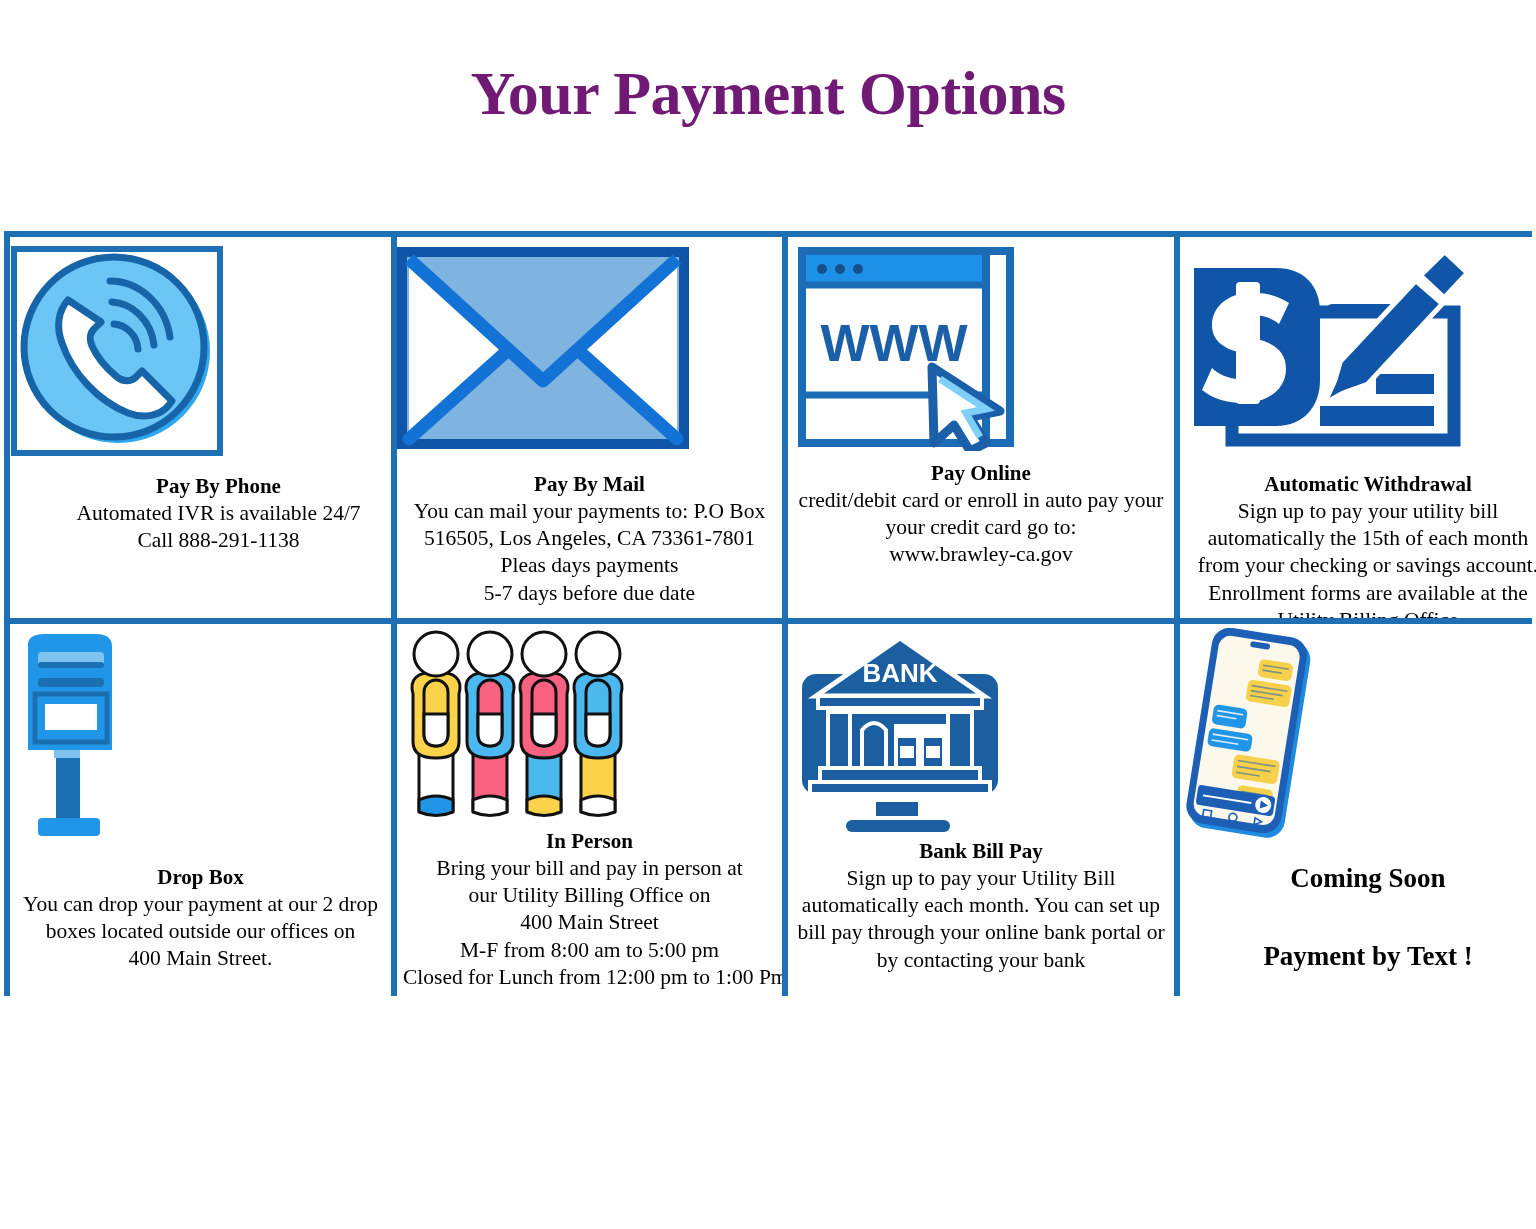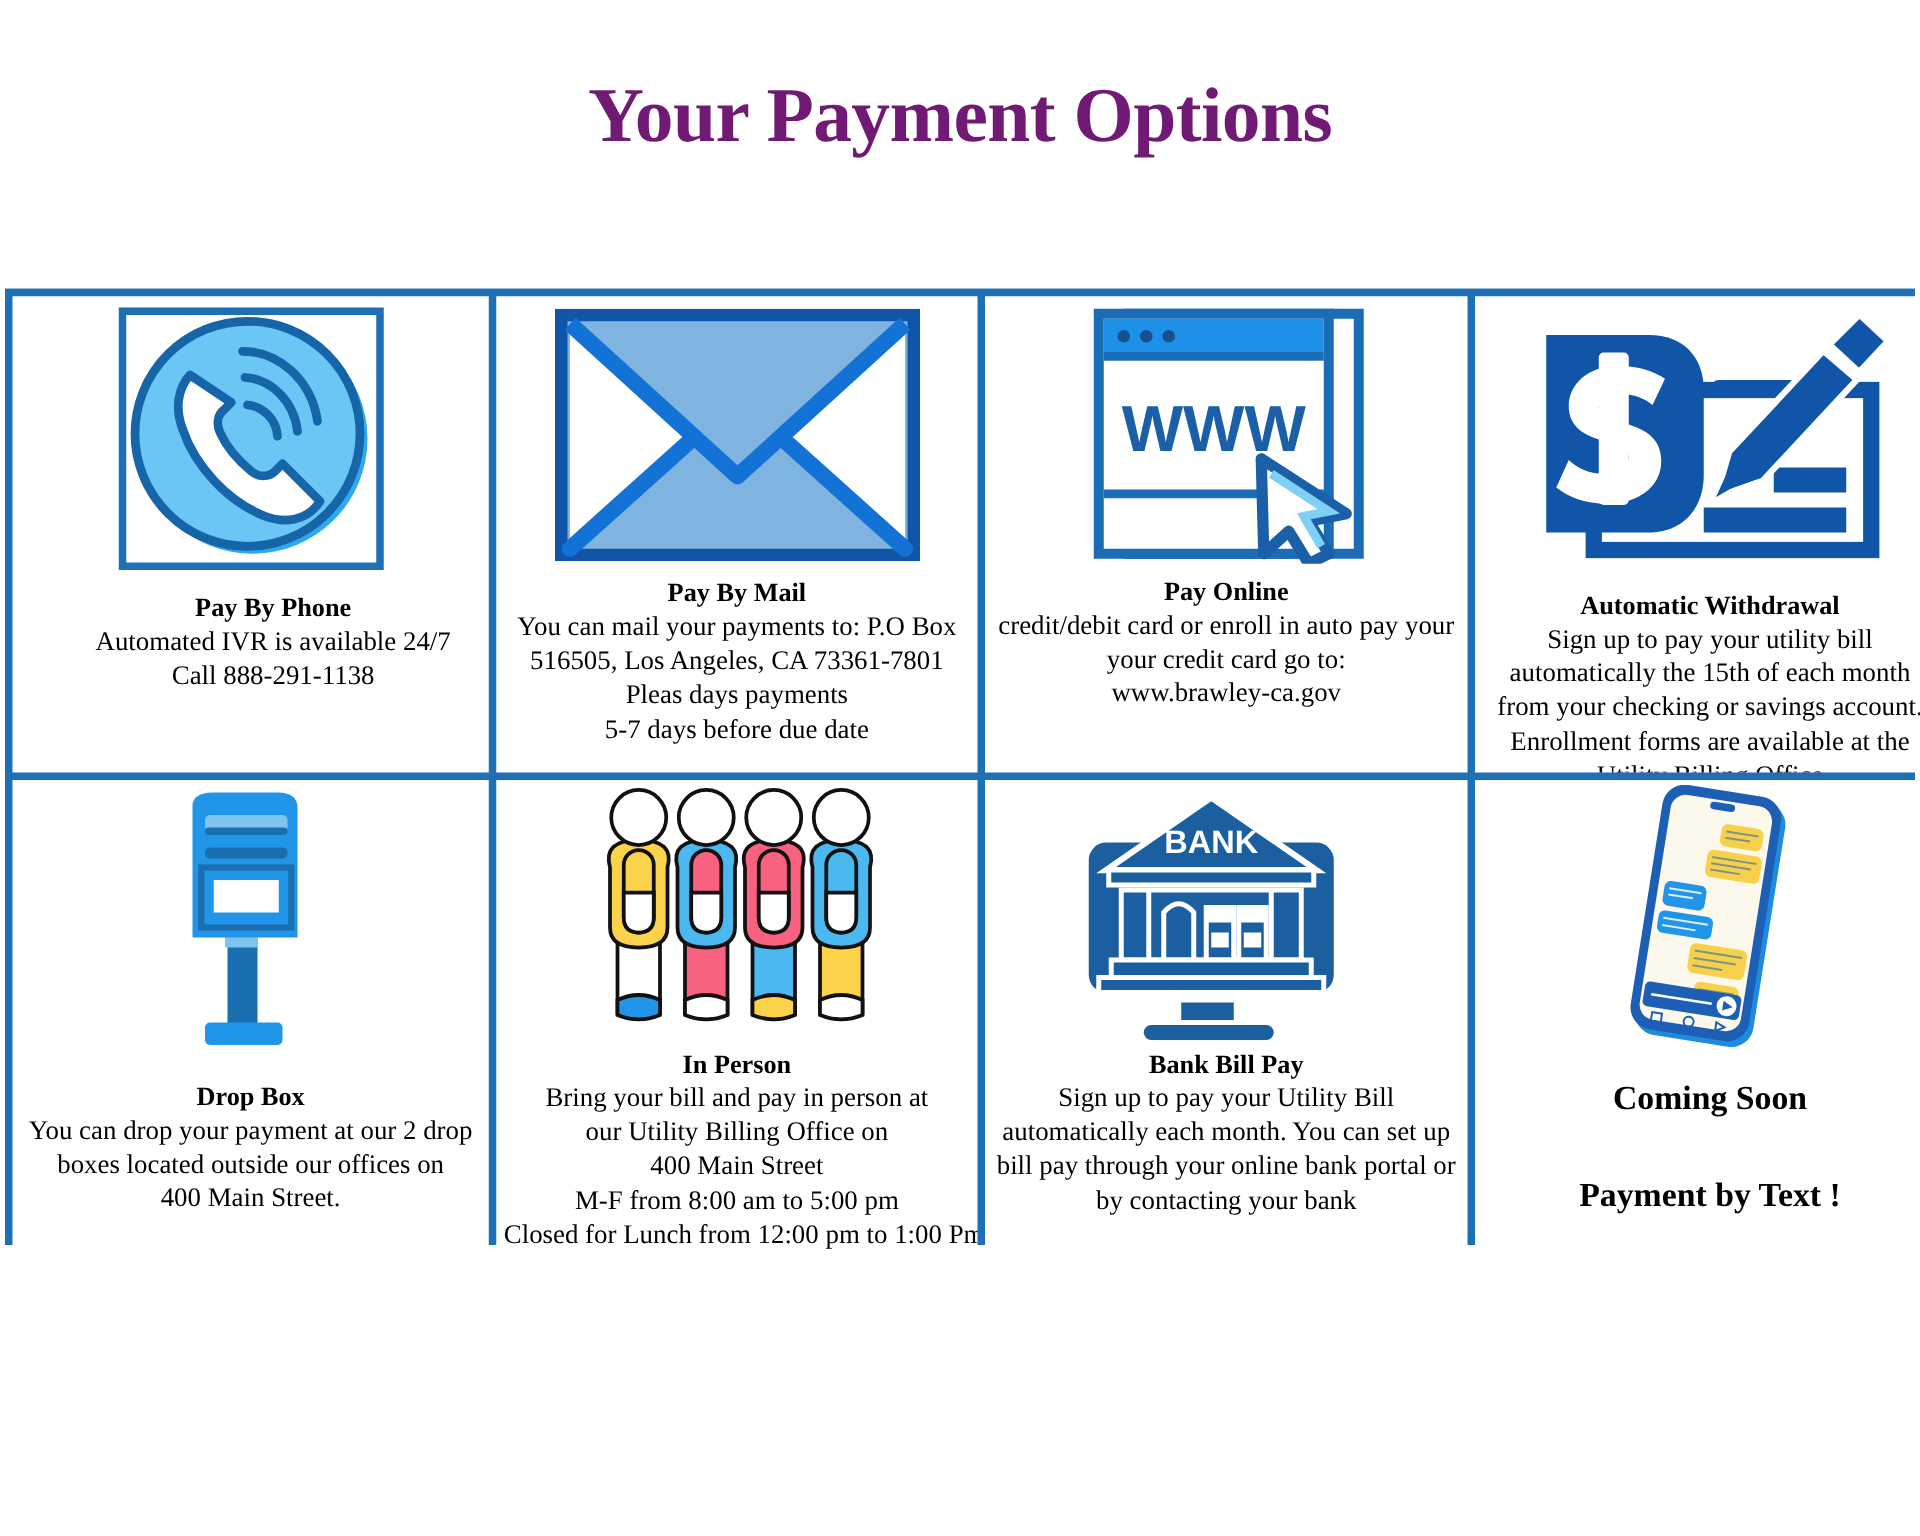--- a/index.html
+++ b/index.html
@@ -41,21 +41,20 @@
     display: flex;
     flex-direction: column;
     align-items: center;
     overflow: hidden;
   }
 
   .icon-area {
     flex: 0 0 auto;
     display: flex;
     align-items: center;
-    justify-content: center;
     width: 100%;
   }
 
   .text-area {
     width: 100%;
     padding: 0 6px;
     text-align: center;
   }
 
   .card-title {
@@ -69,34 +68,34 @@
     color: #000;
     line-height: 1.27;
   }
   .card-body div { white-space: nowrap; }
 
   
   .c1 .icon-area { height: 228px; }
   .c1 .text-area { margin-top: 8px; margin-left: 36px; }
 
   .c2 .icon-area { height: 222px; }
-  .c2 .text-area { margin-top: 2px; }
+  .c2 .text-area { margin-top: 12px; }
 
   .c3 .icon-area { height: 220px; }
   .c3 .text-area { margin-top: 3px; }
 
   .c4 .icon-area { height: 222px; }
   .c4 .text-area { margin-top: 12px; }
   .c4 .card-body div { white-space: normal; }
 
   .c5 .icon-area { height: 220px; margin-top: 4px;}
   .c5 .text-area { margin-top: 16px; }
 
   .c6 .icon-area { height: 200px; margin-top: 4px;}
-  .c6 .text-area { margin-top: 10px; }
+  .c6 .text-area { }
 
   .c7 .icon-area { height: 208px; margin-top: 6px;}
   .c7 .text-area { margin-top: 0; }
 
   .c8 .icon-area { height: 218px; margin-top: 2px;}
   .c8 .text-area { margin-top: 18px; }
 
   .coming-soon-title {
     font-weight: 700;
     font-size: 27px;

